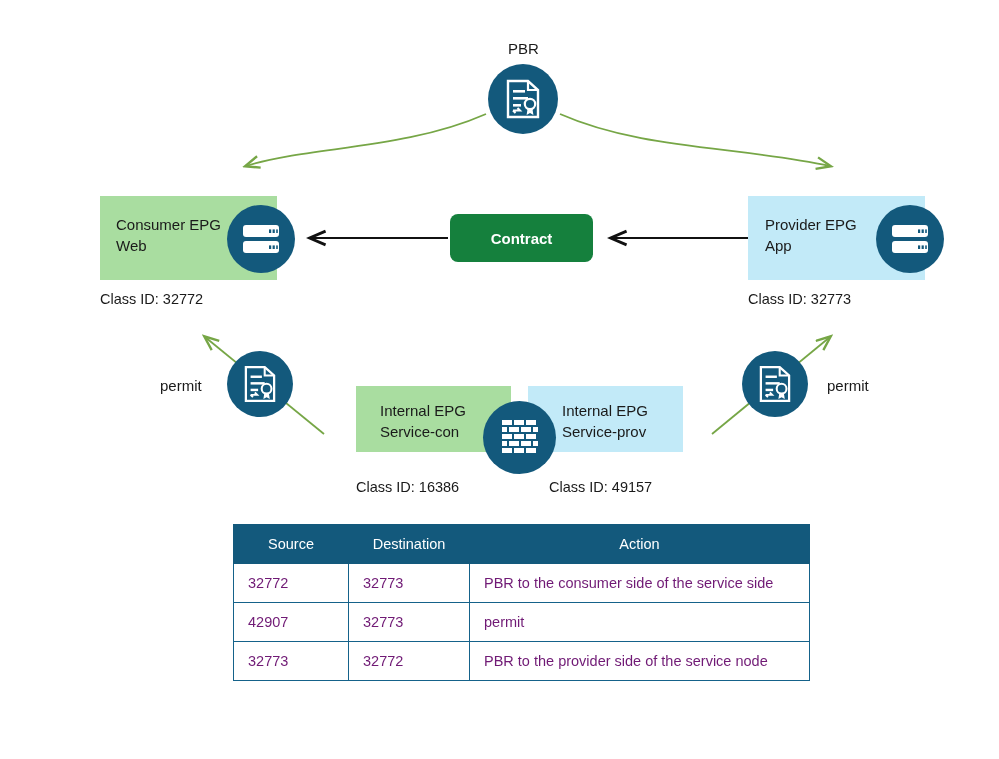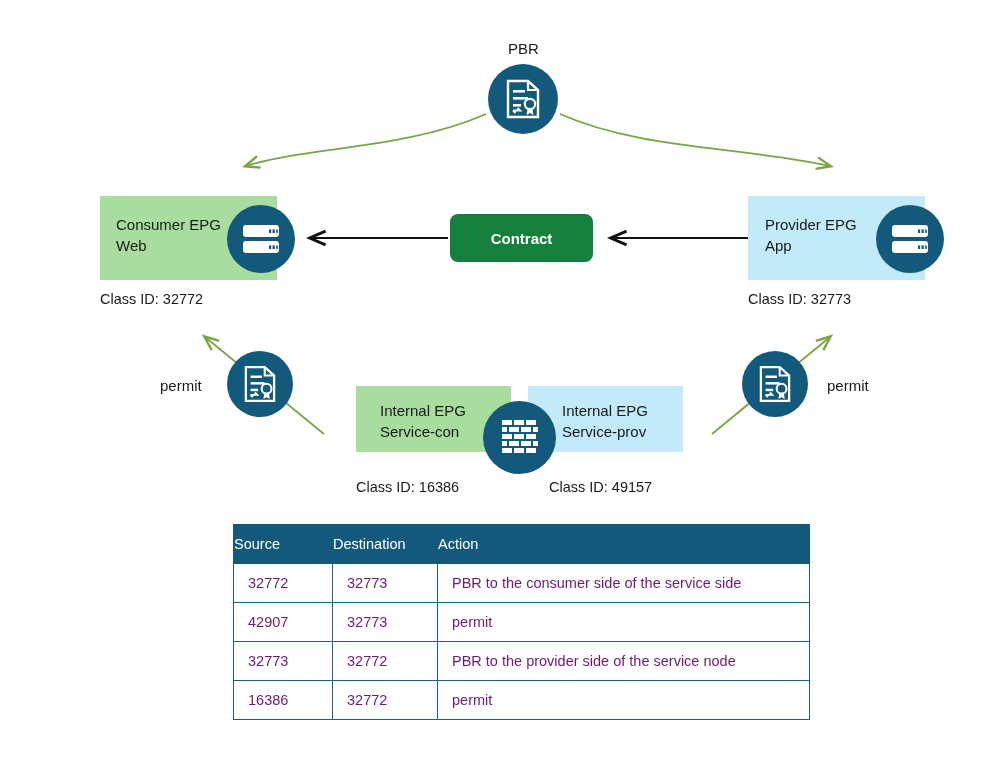--- a/index.html
+++ b/index.html
@@ -17,21 +17,21 @@
             display:flex;align-items:center;justify-content:center;
             color:#ffffff;font-weight:bold;font-size:15px;}
 
   .circ{position:absolute;border-radius:50%;background:#13597c;
         display:flex;align-items:center;justify-content:center;}
 
   
   .tbl{position:absolute;border-collapse:collapse;border-spacing:0;
        font-size:14.5px;}
   .tbl th{background:#13597c;color:#ffffff;font-weight:normal;
-          text-align:left;padding:11px 0;border:1.6px solid #13597c;}
+          text-align:center;padding:11px 8px;border:1.6px solid #13597c;}
   .tbl td{color:#701a75;padding:11px 14px;border:1.6px solid #15628a;
           background:#ffffff;}
 </style>
 </head>
 <body>
 
 <div class="canvas">
 
   <svg class="layer" viewBox="0 0 999 759">
     <defs>
@@ -188,21 +188,16 @@
       <tr>
         <td>42907</td>
         <td>32773</td>
         <td>permit</td>
       </tr>
       <tr>
         <td>32773</td>
         <td>32772</td>
         <td>PBR to the provider side of the service node</td>
       </tr>
-      <tr>
-        <td>16386</td>
-        <td>32772</td>
-        <td>permit</td>
-      </tr>
     </tbody>
   </table>
 
 </div>
 
 </body></html>

